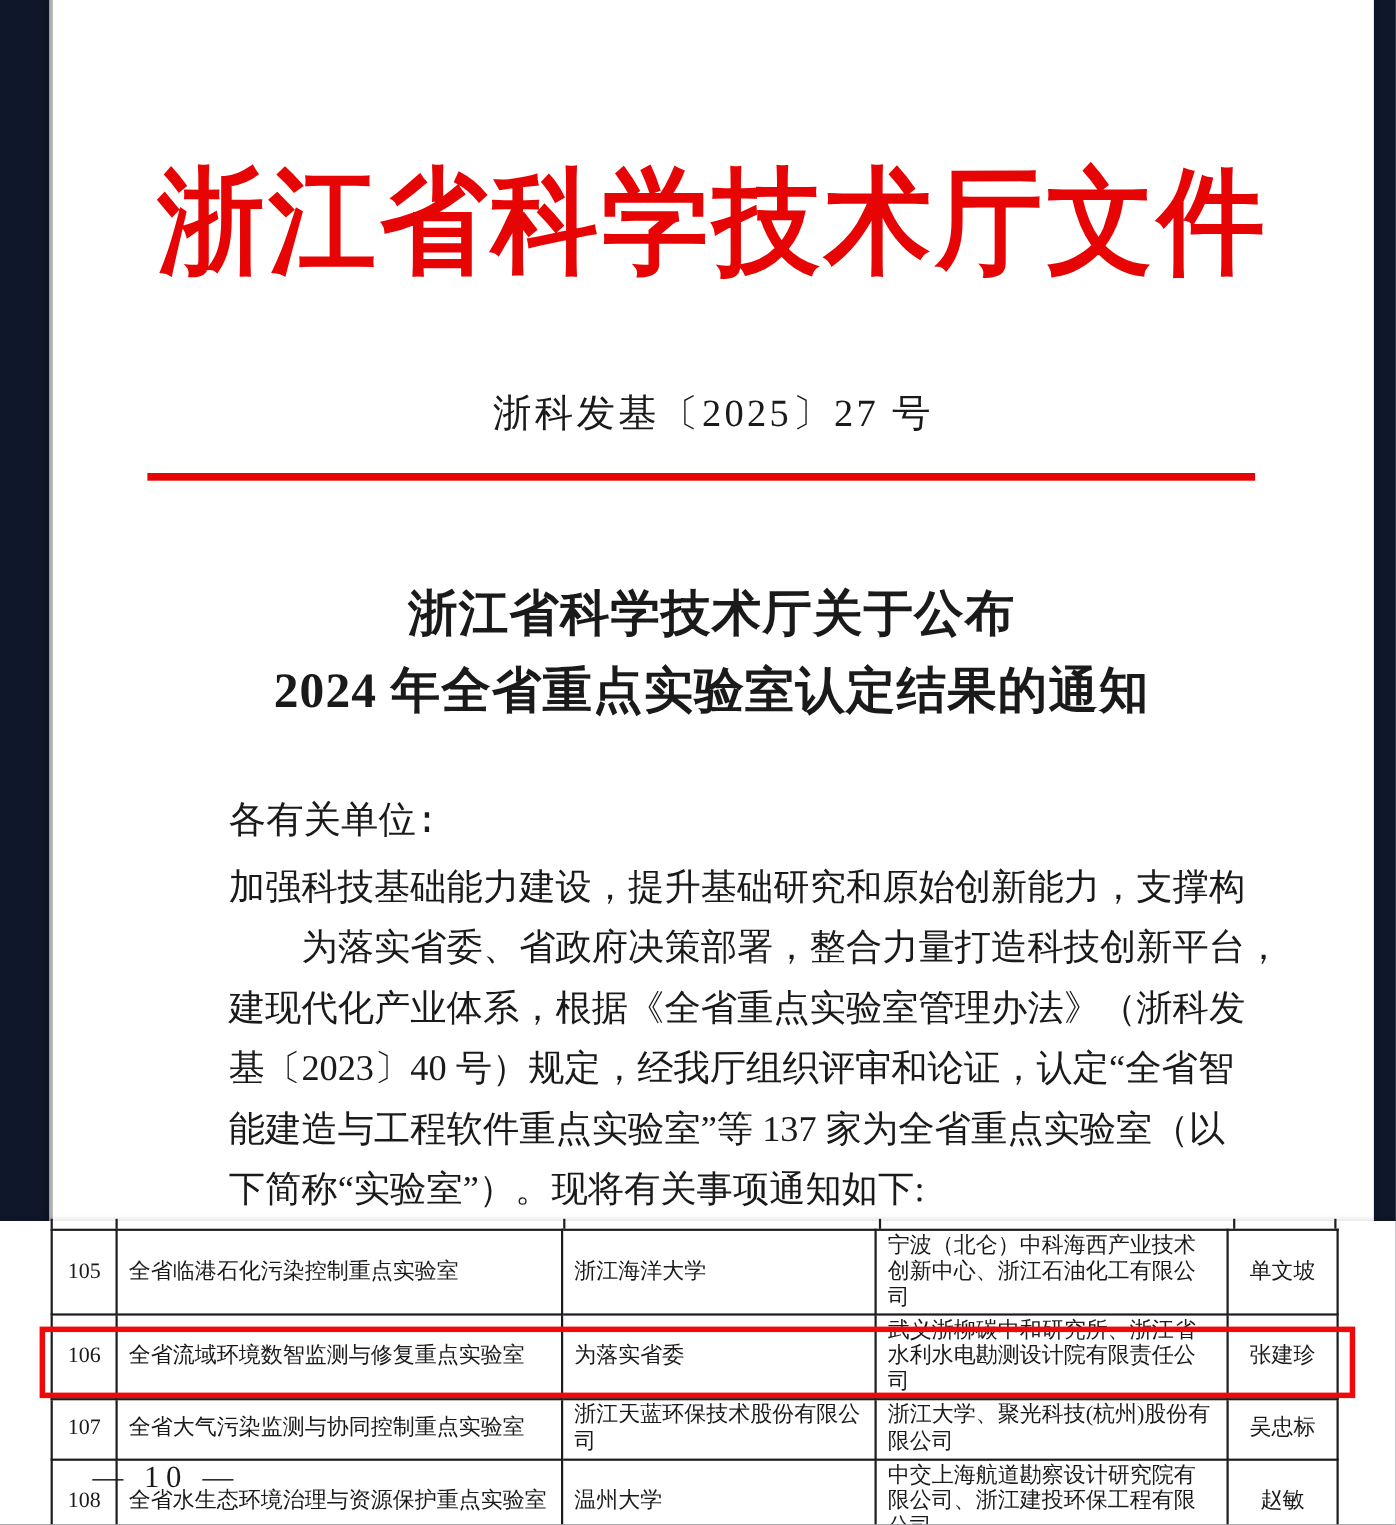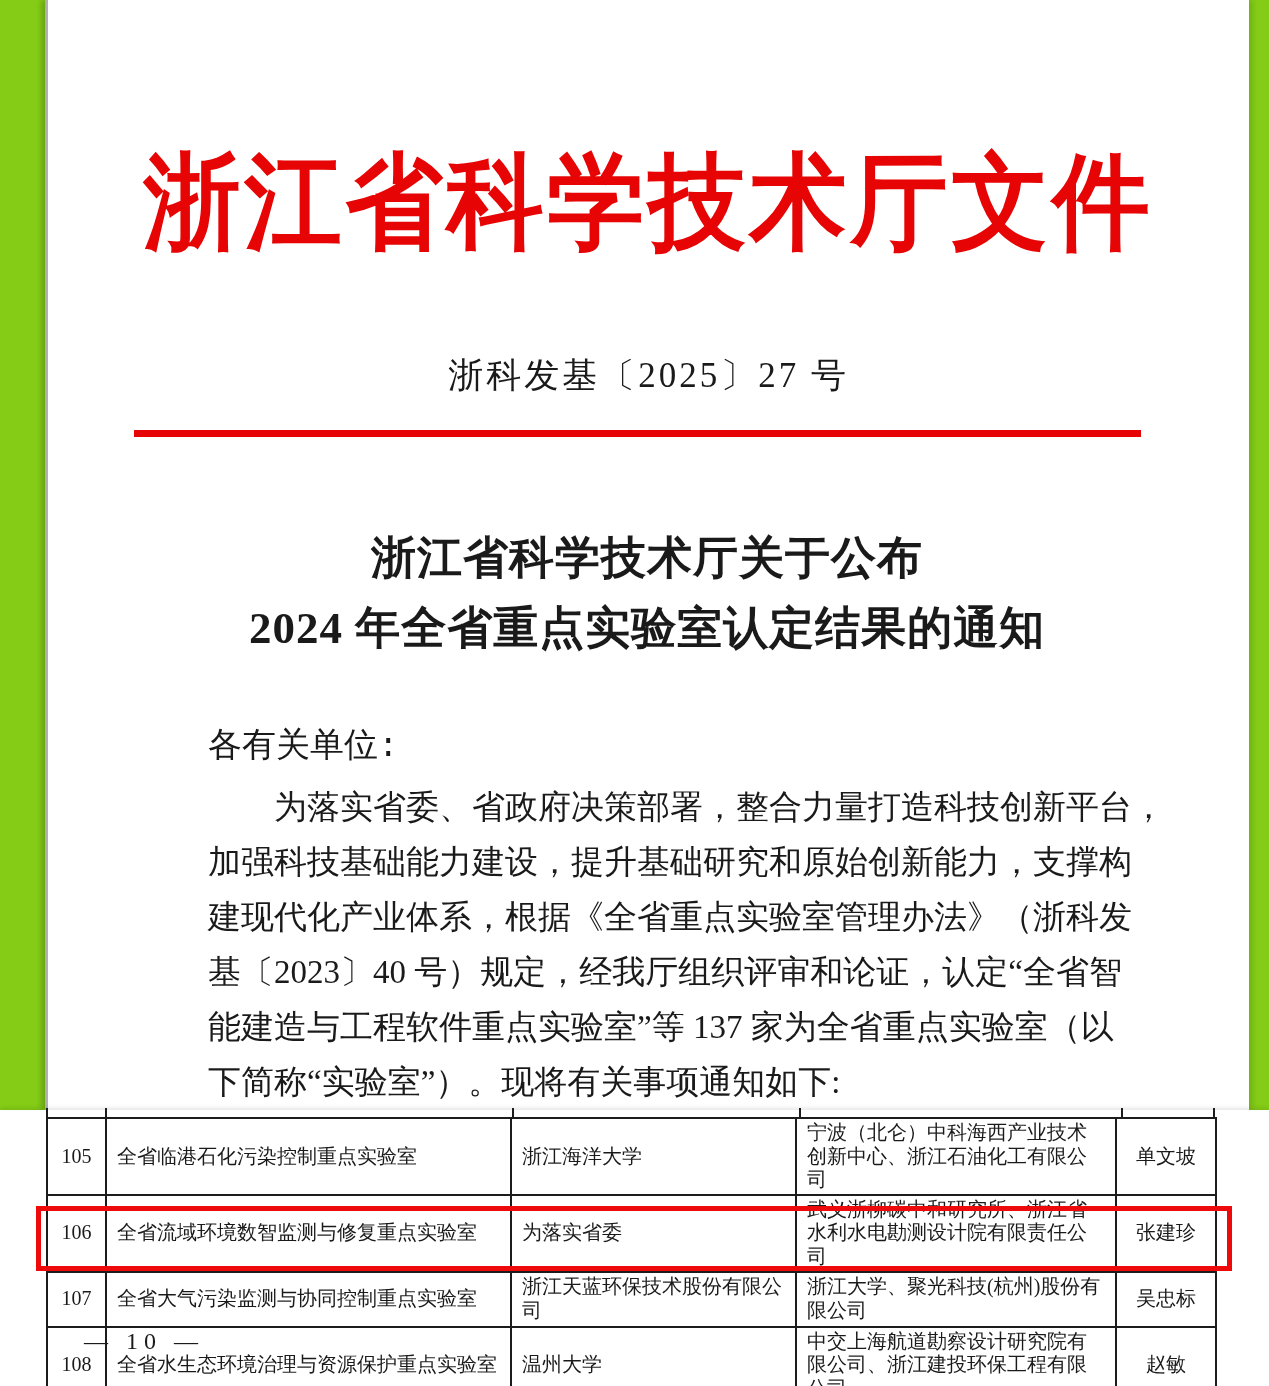--- a/index.html
+++ b/index.html
@@ -2,21 +2,21 @@
 <html><head>
 <meta charset="utf-8">
 <style>
   * { margin: 0; padding: 0; box-sizing: border-box; }
   html, body { background: #cfcfcf; }
   .stage {
     position: relative;
     width: 1269px;
     height: 1386px;
     margin: 0 auto;
-    background: #84cc16;
+    background: #0f172a;
     overflow: hidden;
     font-family: "Liberation Serif", "DejaVu Serif", serif;
     color: #1a1a1a;
     padding-left: 20px;
   }
   
   .doc-sheet {
     position: absolute;
     left: 45px; top: 0;
     width: 1204px; height: 1110px;
@@ -115,39 +115,39 @@
   .highlight-box {
     position: absolute;
     left: 36px; top: 96px;
     width: 1196px; height: 65px;
     border: 5px solid #ee0a0a;
     pointer-events: none;
   }
   .page-number {
     position: absolute;
     left: 84px; top: 218px;
-    font-size: 24px;
+    font-size: 28px;
     letter-spacing: 6px;
   }
 </style>
 </head>
 <body>
 
 <div class="stage">
 
   <div class="doc-sheet">
     <div class="red-header-title">浙江省科学技术厅文件</div>
     <div class="doc-number">浙科发基〔2025〕27 号</div>
     <div class="red-rule"></div>
     <div class="notice-title-1">浙江省科学技术厅关于公布</div>
     <div class="notice-title-2">2024 年全省重点实验室认定结果的通知</div>
     <div class="salutation">各有关单位:</div>
     <div class="body-lines">
+      <div class="body-line">加强科技基础能力建设，提升基础研究和原始创新能力，支撑构</div>
       <div class="body-line indent">为落实省委、省政府决策部署，整合力量打造科技创新平台，</div>
-      <div class="body-line">加强科技基础能力建设，提升基础研究和原始创新能力，支撑构</div>
       <div class="body-line">建现代化产业体系，根据《全省重点实验室管理办法》（浙科发</div>
       <div class="body-line">基〔2023〕40 号）规定，经我厅组织评审和论证，认定“全省智</div>
       <div class="body-line">能建造与工程软件重点实验室”等 137 家为全省重点实验室（以</div>
       <div class="body-line">下简称“实验室”）。现将有关事项通知如下:</div>
     </div>
   </div>
 
   <div class="bottom-sheet">
 
     <table class="lab-table">

